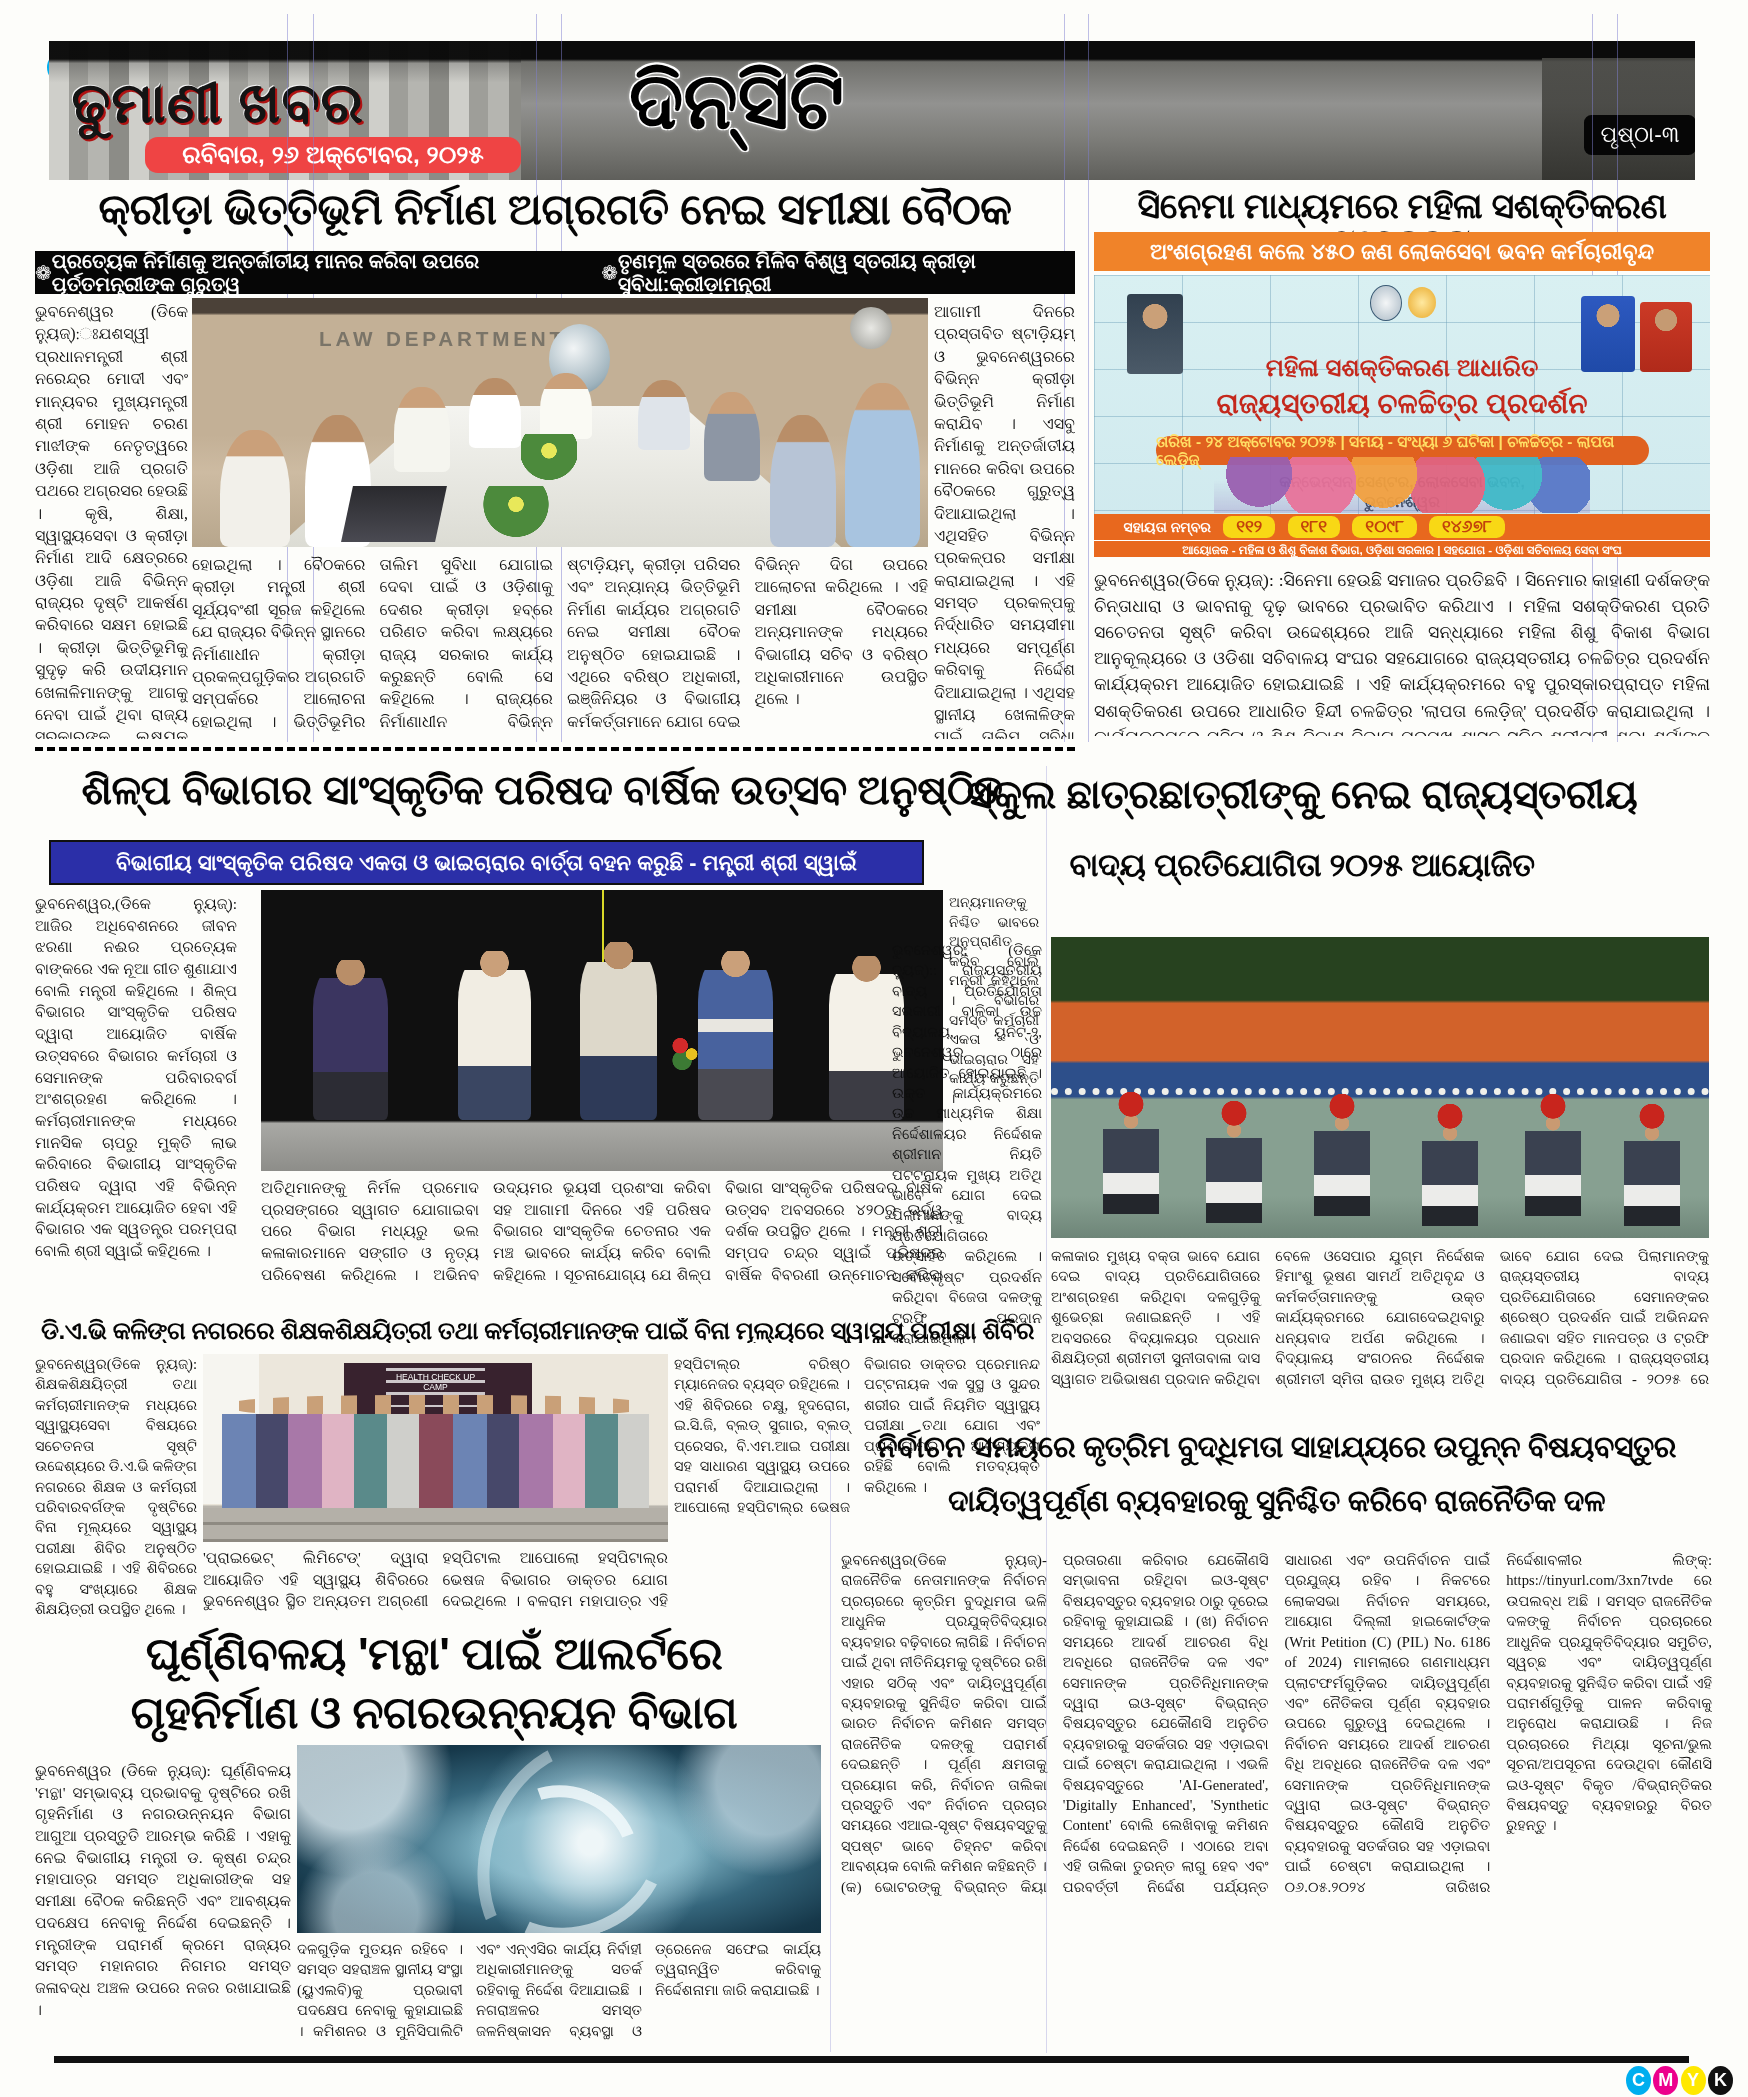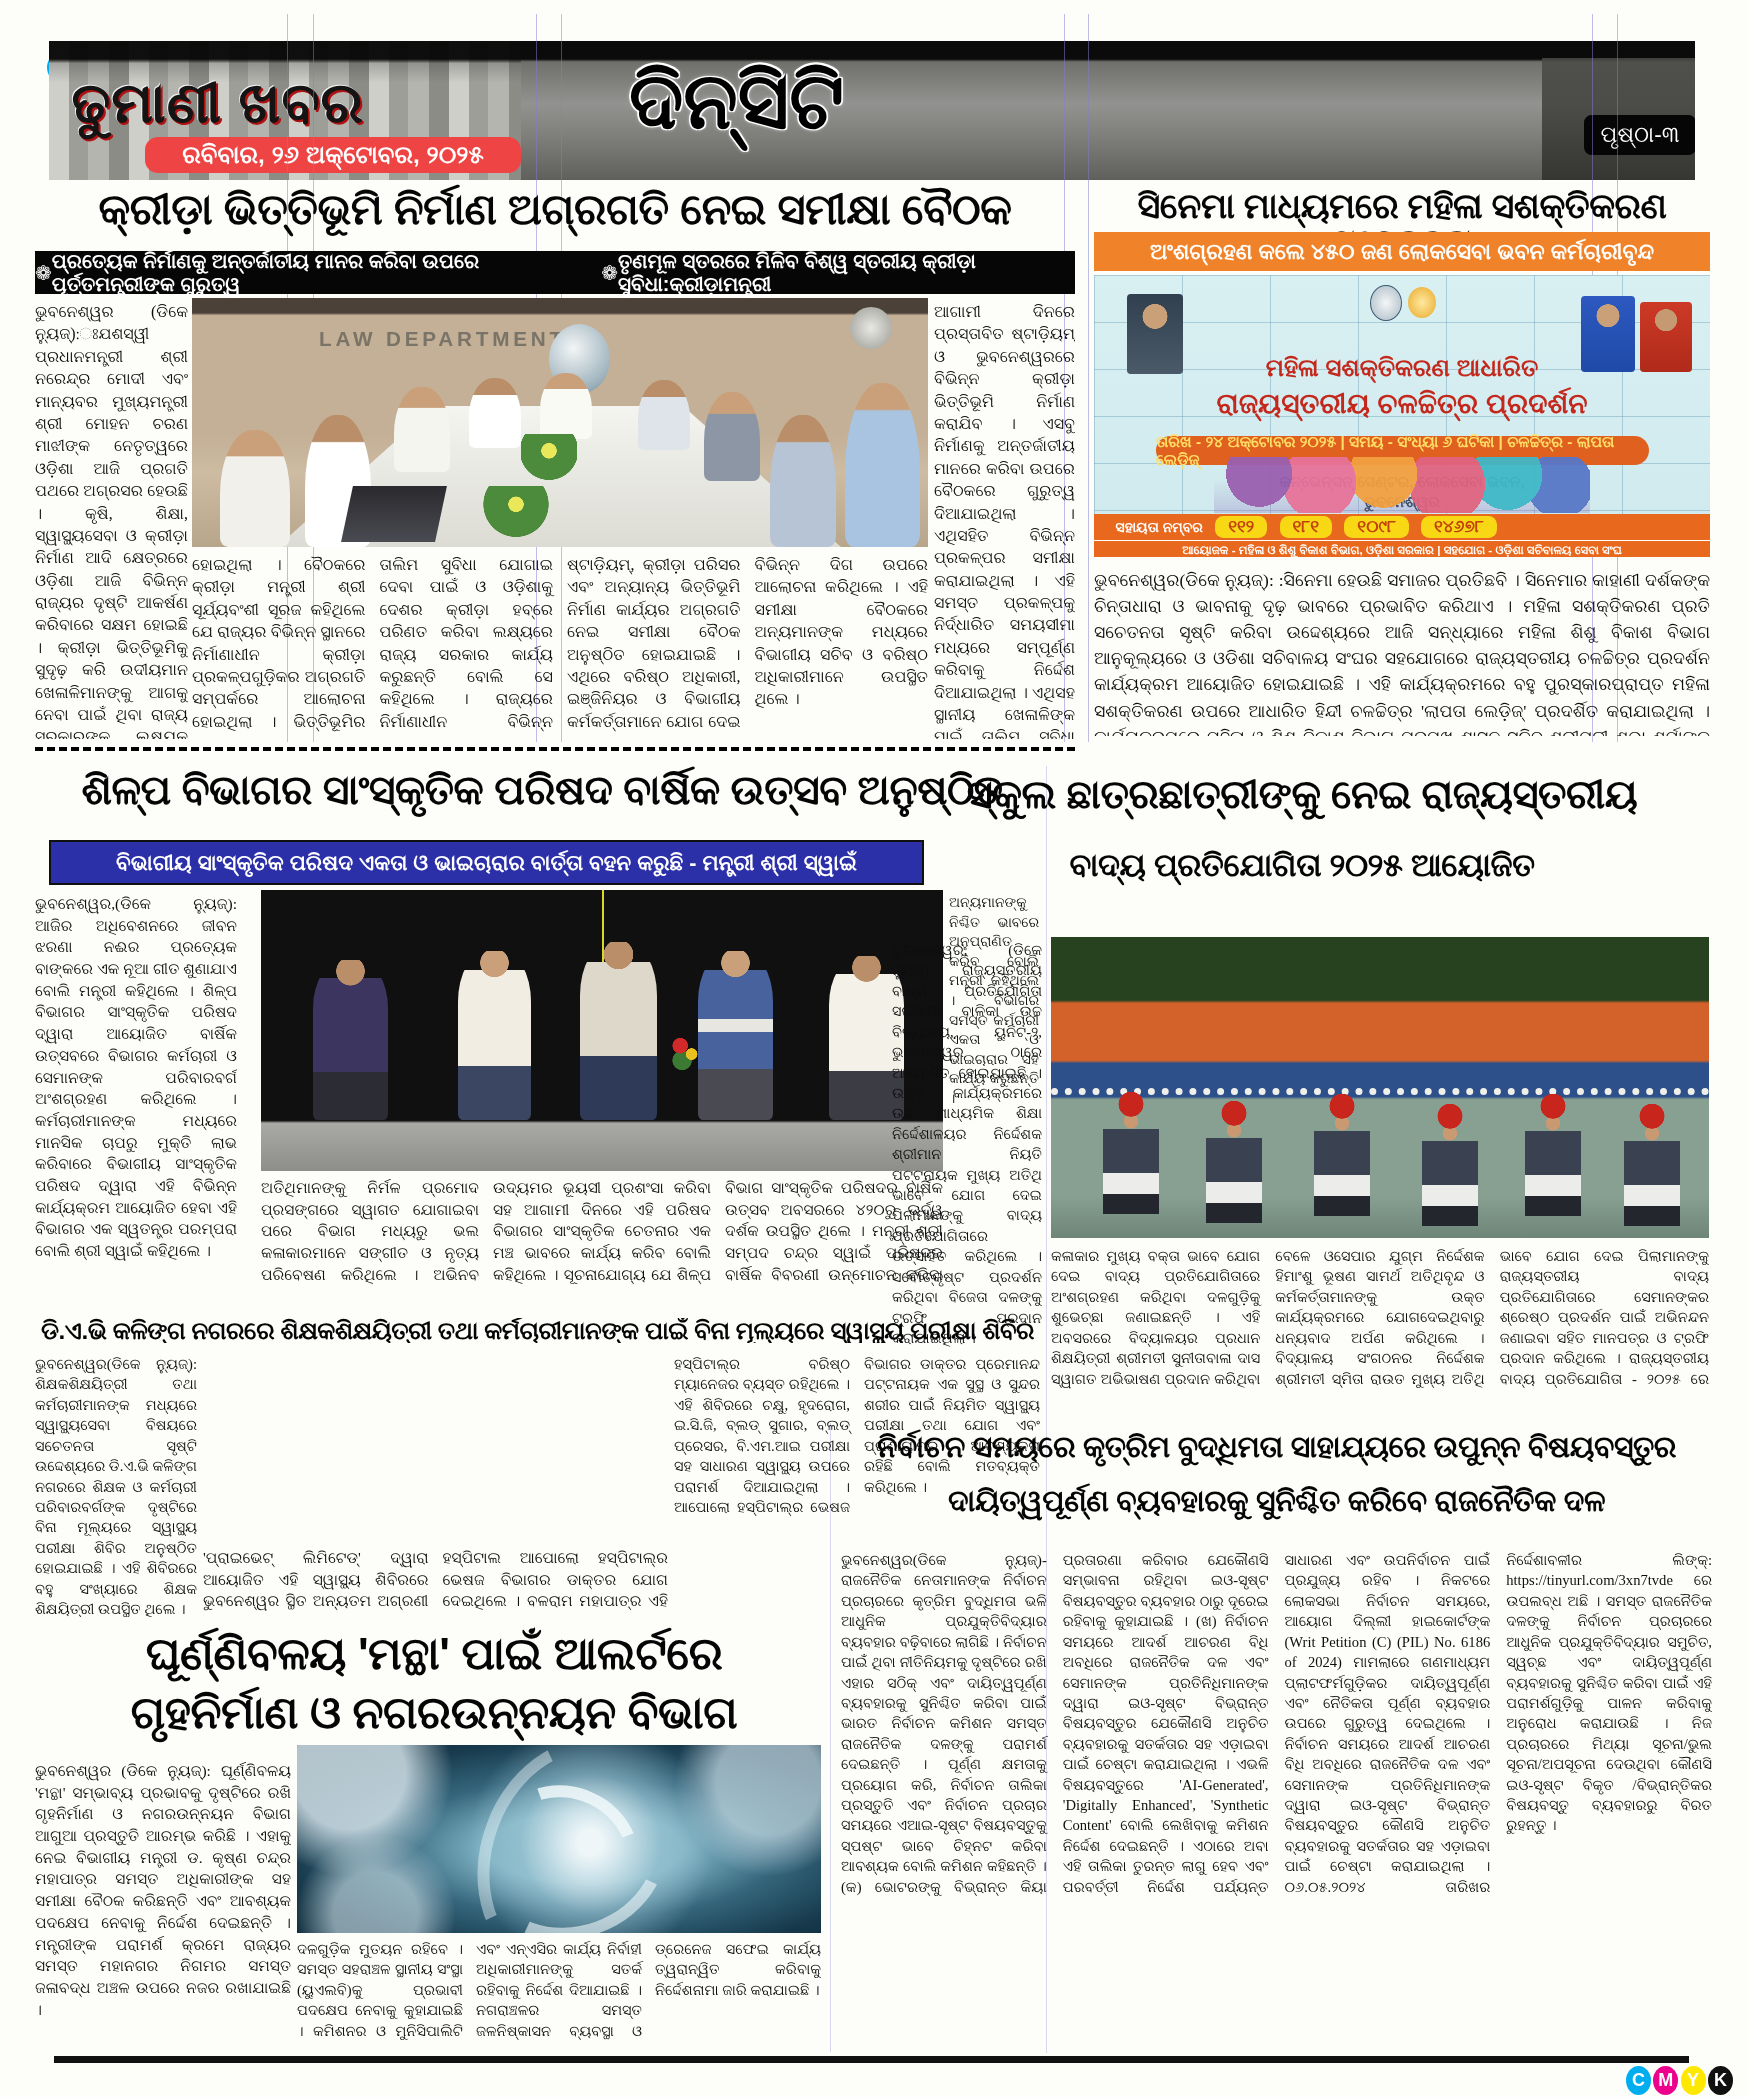--- a/index.html
+++ b/index.html
@@ -176,21 +176,21 @@
     <div class="abs" style="left:314px;top:12.2px;width:28px;height:31px;border-radius:50%;background:radial-gradient(#ffe9a0,#e8a828);"></div>
     <div class="abs portrait" style="left:487px;top:20.7px;width:54px;height:76px;background:radial-gradient(circle at 50% 26%,#caa078 0 11.3px,transparent 11.7px),linear-gradient(#2d59c0,#1f4aa8);"></div>
     <div class="abs portrait" style="left:546px;top:27px;width:52px;height:70px;background:radial-gradient(circle at 50% 26%,#c59a72 0 10.8px,transparent 11.3px),linear-gradient(#cc3a26,#b02a1a);"></div>
     <div class="abs poster-red" style="top:79px;font-size:24.4px;">ମହିଳା ସଶକ୍ତିକରଣ ଆଧାରିତ</div>
     <div class="abs poster-red" style="top:113px;font-size:28px;">ରାଜ୍ୟସ୍ତରୀୟ ଚଳଚ୍ଚିତ୍ର ପ୍ରଦର୍ଶନ</div>
     <div class="abs" id="poster-pill" style="left:62px;top:161px;width:493px;height:29px;">ତାରିଖ - ୨୪ ଅକ୍ଟୋବର ୨୦୨୫ | ସମୟ - ସଂଧ୍ୟା ୬ ଘଟିକା | ଚଳଚ୍ଚିତ୍ର - ଲାପତା ଲେଡ଼ିଜ୍</div>
     <div class="abs" id="poster-venue" style="top:197px;">କନ୍‌ଭେନ୍‌ସନ୍ ସେଣ୍ଟର, ଲୋକସେବା ଭବନ,
 ଭୁବନେଶ୍ୱର</div>
     <div class="abs" id="silhouettes" style="left:120px;top:182px;width:376px;height:56px;"></div>
     <div class="abs help-band" style="left:0;top:239px;width:616px;height:26px;padding-left:21.6px;box-sizing:border-box;">
-      <span style="font-size:14px;font-weight:700;">ସହାୟତା ନମ୍ବର</span>
+      <span style="font-size:14px;font-weight:700;margin-left:8px;">ସହାୟତା ନମ୍ବର</span>
       <span class="badge">୧୧୨</span>
       <span class="badge">୧୮୧</span>
       <span class="badge">୧୦୯୮</span>
       <span class="badge">୧୪୬୭୮</span>
     </div>
     <div class="abs org-band" style="left:0;top:265px;width:616px;height:17px;font-size:11.7px;font-weight:700;">ଆୟୋଜକ - ମହିଳା ଓ ଶିଶୁ ବିକାଶ ବିଭାଗ, ଓଡ଼ିଶା ସରକାର | ସହଯୋଗ - ଓଡ଼ିଶା ସଚିବାଳୟ ସେବା ସଂଘ</div>
   </div>
 
   <div class="abs art-body" style="left:1094px;top:567px;width:616px;height:169px;font-size:17.4px;line-height:1.5;">ଭୁବନେଶ୍ୱର(ଡିକେ ନ୍ୟୁଜ୍): :ସିନେମା ହେଉଛି ସମାଜର ପ୍ରତିଛବି । ସିନେମାର କାହାଣୀ ଦର୍ଶକଙ୍କ ଚିନ୍ତାଧାରା ଓ ଭାବନାକୁ ଦୃଢ଼ ଭାବରେ ପ୍ରଭାବିତ କରିଥାଏ । ମହିଳା ସଶକ୍ତିକରଣ ପ୍ରତି ସଚେତନତା ସୃଷ୍ଟି କରିବା ଉଦ୍ଦେଶ୍ୟରେ ଆଜି ସନ୍ଧ୍ୟାରେ ମହିଳା ଶିଶୁ ବିକାଶ ବିଭାଗ ଆନୁକୂଲ୍ୟରେ ଓ ଓଡିଶା ସଚିବାଳୟ ସଂଘର ସହଯୋଗରେ ରାଜ୍ୟସ୍ତରୀୟ ଚଳଚ୍ଚିତ୍ର ପ୍ରଦର୍ଶନ କାର୍ଯ୍ୟକ୍ରମ ଆୟୋଜିତ ହୋଇଯାଇଛି । ଏହି କାର୍ଯ୍ୟକ୍ରମରେ ବହୁ ପୁରସ୍କାରପ୍ରାପ୍ତ ମହିଳା ସଶକ୍ତିକରଣ ଉପରେ ଆଧାରିତ ହିନ୍ଦୀ ଚଳଚ୍ଚିତ୍ର 'ଲାପତା ଲେଡ଼ିଜ୍' ପ୍ରଦର୍ଶିତ କରାଯାଇଥିଲା । କାର୍ଯ୍ୟକ୍ରମରେ ମହିଳା ଓ ଶିଶୁ ବିକାଶ ବିଭାଗ ପ୍ରମୁଖ ଶାସନ ସଚିବ ଶ୍ରୀମତୀ ଶୁଭା ଶର୍ମାଙ୍କ ସମେତ ବିଭାଗୀୟ ଅଧିକାରୀବୃନ୍ଦ ଓ ଓଡିଶା ସଚିବାଳୟ ସଂଘର ଅଧ୍ୟକ୍ଷ ଶ୍ରୀ ବିବେକାନନ୍ଦ ସାମଲ ଯୋଗ ଦେଇଥିଲେ । ପ୍ରତି ମାସର ତୃତୀୟ ଶନିବାରରେ ଏହିଭଳି ସାମାଜିକ ସୁରକ୍ଷା ଓ ମହିଳା ସଶକ୍ତିକରଣ ଉପରେ ଆଧାରିତ ଚଳଚ୍ଚିତ୍ର ପ୍ରଦର୍ଶନ କରାଯିବ ବୋଲି ପ୍ରକାଶ । ଏହି କାର୍ଯ୍ୟକ୍ରମରେ ଲୋକସେବା ଭବନର ୪୫୦ ରୁ ଅଧିକ କର୍ମଚାରୀବୃନ୍ଦ ଅଂଶଗ୍ରହଣ କରିଥିଲେ ।</div>
 
@@ -223,20 +223,28 @@
     <div class="abs drummer" style="left:371px;top:167px;width:56px;height:122px;"></div>
     <div class="abs drummer" style="left:474px;top:157px;width:56px;height:122px;"></div>
     <div class="abs drummer" style="left:573px;top:167px;width:56px;height:122px;"></div>
   </div>
 
   <div class="abs art-body" style="left:1051px;top:1246px;width:658px;height:163px;font-size:14.6px;column-count:3;column-gap:15px;">କଳାକାର ମୁଖ୍ୟ ବକ୍ତା ଭାବେ ଯୋଗ ଦେଇ ବାଦ୍ୟ ପ୍ରତିଯୋଗିତାରେ ଅଂଶଗ୍ରହଣ କରିଥିବା ଦଳଗୁଡ଼ିକୁ ଶୁଭେଚ୍ଛା ଜଣାଇଛନ୍ତି । ଏହି ଅବସରରେ ବିଦ୍ୟାଳୟର ପ୍ରଧାନ ଶିକ୍ଷୟିତ୍ରୀ ଶ୍ରୀମତୀ ସୁନୀତାବାଳା ଦାସ ସ୍ୱାଗତ ଅଭିଭାଷଣ ପ୍ରଦାନ କରିଥିବା ବେଳେ ଓସେପାର ଯୁଗ୍ମ ନିର୍ଦ୍ଦେଶକ ହିମାଂଶୁ ଭୂଷଣ ସାମର୍ଥ ଅତିଥିବୃନ୍ଦ ଓ କର୍ମକର୍ତ୍ତାମାନଙ୍କୁ ଉକ୍ତ କାର୍ଯ୍ୟକ୍ରମରେ ଯୋଗଦେଇଥିବାରୁ ଧନ୍ୟବାଦ ଅର୍ପଣ କରିଥିଲେ । ବିଦ୍ୟାଳୟ ସଂଗଠନର ନିର୍ଦ୍ଦେଶକ ଶ୍ରୀମତୀ ସ୍ମିତା ରାଉତ ମୁଖ୍ୟ ଅତିଥି ଭାବେ ଯୋଗ ଦେଇ ପିଲାମାନଙ୍କୁ ରାଜ୍ୟସ୍ତରୀୟ ବାଦ୍ୟ ପ୍ରତିଯୋଗିତାରେ ସେମାନଙ୍କର ଶ୍ରେଷ୍ଠ ପ୍ରଦର୍ଶନ ପାଇଁ ଅଭିନନ୍ଦନ ଜଣାଇବା ସହିତ ମାନପତ୍ର ଓ ଟ୍ରଫି ପ୍ରଦାନ କରିଥିଲେ । ରାଜ୍ୟସ୍ତରୀୟ ବାଦ୍ୟ ପ୍ରତିଯୋଗିତା - ୨୦୨୫ ରେ ରାଜ୍ୟର ୬ଟି ଜୋନରୁ ୩୩୨ଜଣ ଛାତ୍ରଛାତ୍ରୀ ଓ ୨୪ ଜଣ ସହଯୋଗୀ ଶିକ୍ଷକ ଓ ଶିକ୍ଷୟିତ୍ରୀ ଉକ୍ତ ଉତ୍ସବରେ ଯୋଗଦେଇଛନ୍ତି । ଏହି ସହ ରାଜ୍ୟସ୍ତରୀୟ କଳା ଉତ୍ସବ ୨୦୨୫ ସମ୍ପୂର୍ଣ୍ଣ କାର୍ଯ୍ୟକ୍ରମକୁ ଓସେପାର ଯୁଗ୍ମ ନିର୍ଦ୍ଦେଶକ ଡ. ସନ୍ତୋଷ କୁମାର ରାଉତ ସଂଯୋଜନା କରିଥିଲେ । କାର୍ଯ୍ୟକ୍ରମକୁ ପରିଚାଳନା କରିବାରେ ଓସେପାର ଯୁଗ୍ମ ନିର୍ଦ୍ଦେଶକ ପ୍ରୀତି ତନ୍ମୟା ଗିରି, ଉପ-ନିର୍ଦ୍ଦେଶକ ପ୍ରଦୋଷ କୁମାର ନାୟକ ଓ ତନ୍ମୟ କୁମାର ବେହେରା, ପ୍ରଶିକ୍ଷଣ ସହାୟିକା ଶ୍ରୀମତୀ ଜୟା ବାନାର୍ଜୀ ଓ ଶିକ୍ଷକ ମୁରଲୀଧର ପରିଡ଼ା ସହାୟତା କରିଥିଲେ ।</div>
 
   <div class="abs hl" style="left:35px;top:1318px;width:1005px;font-size:24.4px;white-space:nowrap;overflow:hidden;">ଡି.ଏ.ଭି କଳିଙ୍ଗ ନଗରରେ ଶିକ୍ଷକଶିକ୍ଷୟିତ୍ରୀ ତଥା କର୍ମଚାରୀମାନଙ୍କ ପାଇଁ ବିନା ମୂଲ୍ୟରେ ସ୍ୱାସ୍ଥ୍ୟ ପରୀକ୍ଷା ଶିବିର</div>
   <div class="abs art-body" style="left:35px;top:1354px;width:162px;height:263px;font-size:14.6px;">ଭୁବନେଶ୍ୱର(ଡିକେ ନ୍ୟୁଜ୍): ଶିକ୍ଷକଶିକ୍ଷୟିତ୍ରୀ ତଥା କର୍ମଚାରୀମାନଙ୍କ ମଧ୍ୟରେ ସ୍ୱାସ୍ଥ୍ୟସେବା ବିଷୟରେ ସଚେତନତା ସୃଷ୍ଟି ଉଦ୍ଦେଶ୍ୟରେ ଡି.ଏ.ଭି କଳିଙ୍ଗ ନଗରରେ ଶିକ୍ଷକ ଓ କର୍ମଚାରୀ ପରିବାରବର୍ଗଙ୍କ ଦୃଷ୍ଟିରେ ବିନା ମୂଲ୍ୟରେ ସ୍ୱାସ୍ଥ୍ୟ ପରୀକ୍ଷା ଶିବିର ଅନୁଷ୍ଠିତ ହୋଇଯାଇଛି । ଏହି ଶିବିରରେ ବହୁ ସଂଖ୍ୟାରେ ଶିକ୍ଷକ ଶିକ୍ଷୟିତ୍ରୀ ଉପସ୍ଥିତ ଥିଲେ ।</div>
 
+  <div class="abs" id="dav-photo" style="left:203px;top:1354px;width:465px;height:188px;">
+    <div class="abs" style="left:0;top:0;width:56px;height:150px;background:#f6f5f0;"></div>
+    <div class="abs" id="dav-backdrop" style="left:141px;top:9.4px;width:188px;height:103px;"></div>
+    <div class="abs eng" id="dav-banner" style="left:183px;top:14px;width:99px;height:89px;color:#fff;font-size:8.5px;text-align:center;padding-top:3.8px;box-sizing:border-box;">HEALTH CHECK UP CAMP</div>
+    <div class="abs" id="dav-heads" style="left:28px;top:41px;width:413px;height:21.6px;"></div>
+    <div class="abs" id="dav-crowd" style="left:19px;top:60px;width:427px;height:94px;"></div>
+    <div class="abs" style="left:0;top:154px;width:465px;height:34px;background:repeating-linear-gradient(180deg,#b4b0a8 0 14px,#8e8a82 14px 17px);"></div>
+  </div>
 
   <div class="abs art-body" style="left:674px;top:1354px;width:366px;height:263px;font-size:14.6px;column-count:2;column-gap:14px;">ହସ୍ପିଟାଲ୍‌ର ବରିଷ୍ଠ ମ୍ୟାନେଜର ବ୍ୟସ୍ତ ରହିଥିଲେ । ଏହି ଶିବିରରେ ଚକ୍ଷୁ, ହୃଦରୋଗ, ଇ.ସି.ଜି, ବ୍ଲଡ୍ ସୁଗାର, ବ୍ଲଡ୍ ପ୍ରେସର, ବି.ଏମ.ଆଇ ପରୀକ୍ଷା ସହ ସାଧାରଣ ସ୍ୱାସ୍ଥ୍ୟ ଉପରେ ପରାମର୍ଶ ଦିଆଯାଇଥିଲା । ଆପୋଲୋ ହସ୍ପିଟାଲ୍‌ର ଭେଷଜ ବିଭାଗର ଡାକ୍ତର ପ୍ରେମାନନ୍ଦ ପଟ୍ଟନାୟକ ଏକ ସୁସ୍ଥ ଓ ସୁନ୍ଦର ଶରୀର ପାଇଁ ନିୟମିତ ସ୍ୱାସ୍ଥ୍ୟ ପରୀକ୍ଷା ତଥା ଯୋଗ ଏବଂ ପ୍ରାଣାୟାମର ଆବଶ୍ୟକତା ରହିଛି ବୋଲି ମତବ୍ୟକ୍ତ କରିଥିଲେ ।</div>
   <div class="abs art-body" style="left:203px;top:1547px;width:465px;height:71px;font-size:15.5px;column-count:2;column-gap:14px;">'ପ୍ରାଇଭେଟ୍ ଲିମିଟେଡ୍' ଦ୍ୱାରା ଆୟୋଜିତ ଏହି ସ୍ୱାସ୍ଥ୍ୟ ଶିବିରରେ ଭୁବନେଶ୍ୱର ସ୍ଥିତ ଅନ୍ୟତମ ଅଗ୍ରଣୀ ହସ୍ପିଟାଲ ଆପୋଲୋ ହସ୍ପିଟାଲ୍‌ର ଭେଷଜ ବିଭାଗର ଡାକ୍ତର ଯୋଗ ଦେଇଥିଲେ । ବଳରାମ ମହାପାତ୍ର ଏହି ସ୍ୱାସ୍ଥ୍ୟ ପରୀକ୍ଷା ଶିବିରର ଆୟୋଜନ କରିଥିଲେ । ବୀମା ସଂସ୍ଥା 'ନିୟୁ ଇଣ୍ଡିଆ ଆସୁରାନ୍ସ କୋ ଲିମିଟେଡ୍', 'ହେରିଟେଜ୍ ହେଲ୍‌ଥ ଇନସୁରାନ୍ସ ଟି.ପି.ଏ' ସହଯୋଗ କରିଥିଲେ । ମୋହନ ପଣ୍ଡା, ଡି.ଏ.ଭି ଓଡ଼ିଶା ଜୋନ୍ - ସି ର ଆଞ୍ଚଳିକ ନିର୍ଦ୍ଦେଶିକା ଡ. ସାହୁ ଏବଂ ବିଦ୍ୟାଳୟର ମୁଖ୍ୟ ଜ୍ୟୋତ୍ସ୍ନାମୟୀ ଶତପଥୀ ଓ ଅର୍ପିତା ଦାସ ସାଧୁବାଦ ଜଣାଇଥିଲେ ।</div>
 
   <div class="abs hl" style="left:35px;top:1631px;width:798px;font-size:45px;">ଘୂର୍ଣ୍ଣିବଳୟ 'ମନ୍ଥା' ପାଇଁ ଆଲର୍ଟରେ</div>
   <div class="abs hl" style="left:35px;top:1690px;width:798px;font-size:45px;">ଗୃହନିର୍ମାଣ ଓ ନଗରଉନ୍ନୟନ ବିଭାଗ</div>
   <div class="abs art-body" style="left:35px;top:1760px;width:256px;height:289px;font-size:15.5px;">ଭୁବନେଶ୍ୱର (ଡିକେ ନ୍ୟୁଜ୍): ଘୂର୍ଣ୍ଣିବଳୟ 'ମନ୍ଥା' ସମ୍ଭାବ୍ୟ ପ୍ରଭାବକୁ ଦୃଷ୍ଟିରେ ରଖି ଗୃହନିର୍ମାଣ ଓ ନଗରଉନ୍ନୟନ ବିଭାଗ ଆଗୁଆ ପ୍ରସ୍ତୁତି ଆରମ୍ଭ କରିଛି । ଏହାକୁ ନେଇ ବିଭାଗୀୟ ମନ୍ତ୍ରୀ ଡ. କୃଷ୍ଣ ଚନ୍ଦ୍ର ମହାପାତ୍ର ସମସ୍ତ ଅଧିକାରୀଙ୍କ ସହ ସମୀକ୍ଷା ବୈଠକ କରିଛନ୍ତି ଏବଂ ଆବଶ୍ୟକ ପଦକ୍ଷେପ ନେବାକୁ ନିର୍ଦ୍ଦେଶ ଦେଇଛନ୍ତି । ମନ୍ତ୍ରୀଙ୍କ ପରାମର୍ଶ କ୍ରମେ ରାଜ୍ୟର ସମସ୍ତ ମହାନଗର ନିଗମର ସମସ୍ତ ଜଳାବଦ୍ଧ ଅଞ୍ଚଳ ଉପରେ ନଜର ରଖାଯାଇଛି ।</div>
 
   <div class="abs" id="cyc-photo" style="left:297px;top:1745px;width:524px;height:188px;">
     <div class="abs swirl" style="left:197px;top:42px;width:122px;height:103px;transform:rotate(25deg);"></div>

